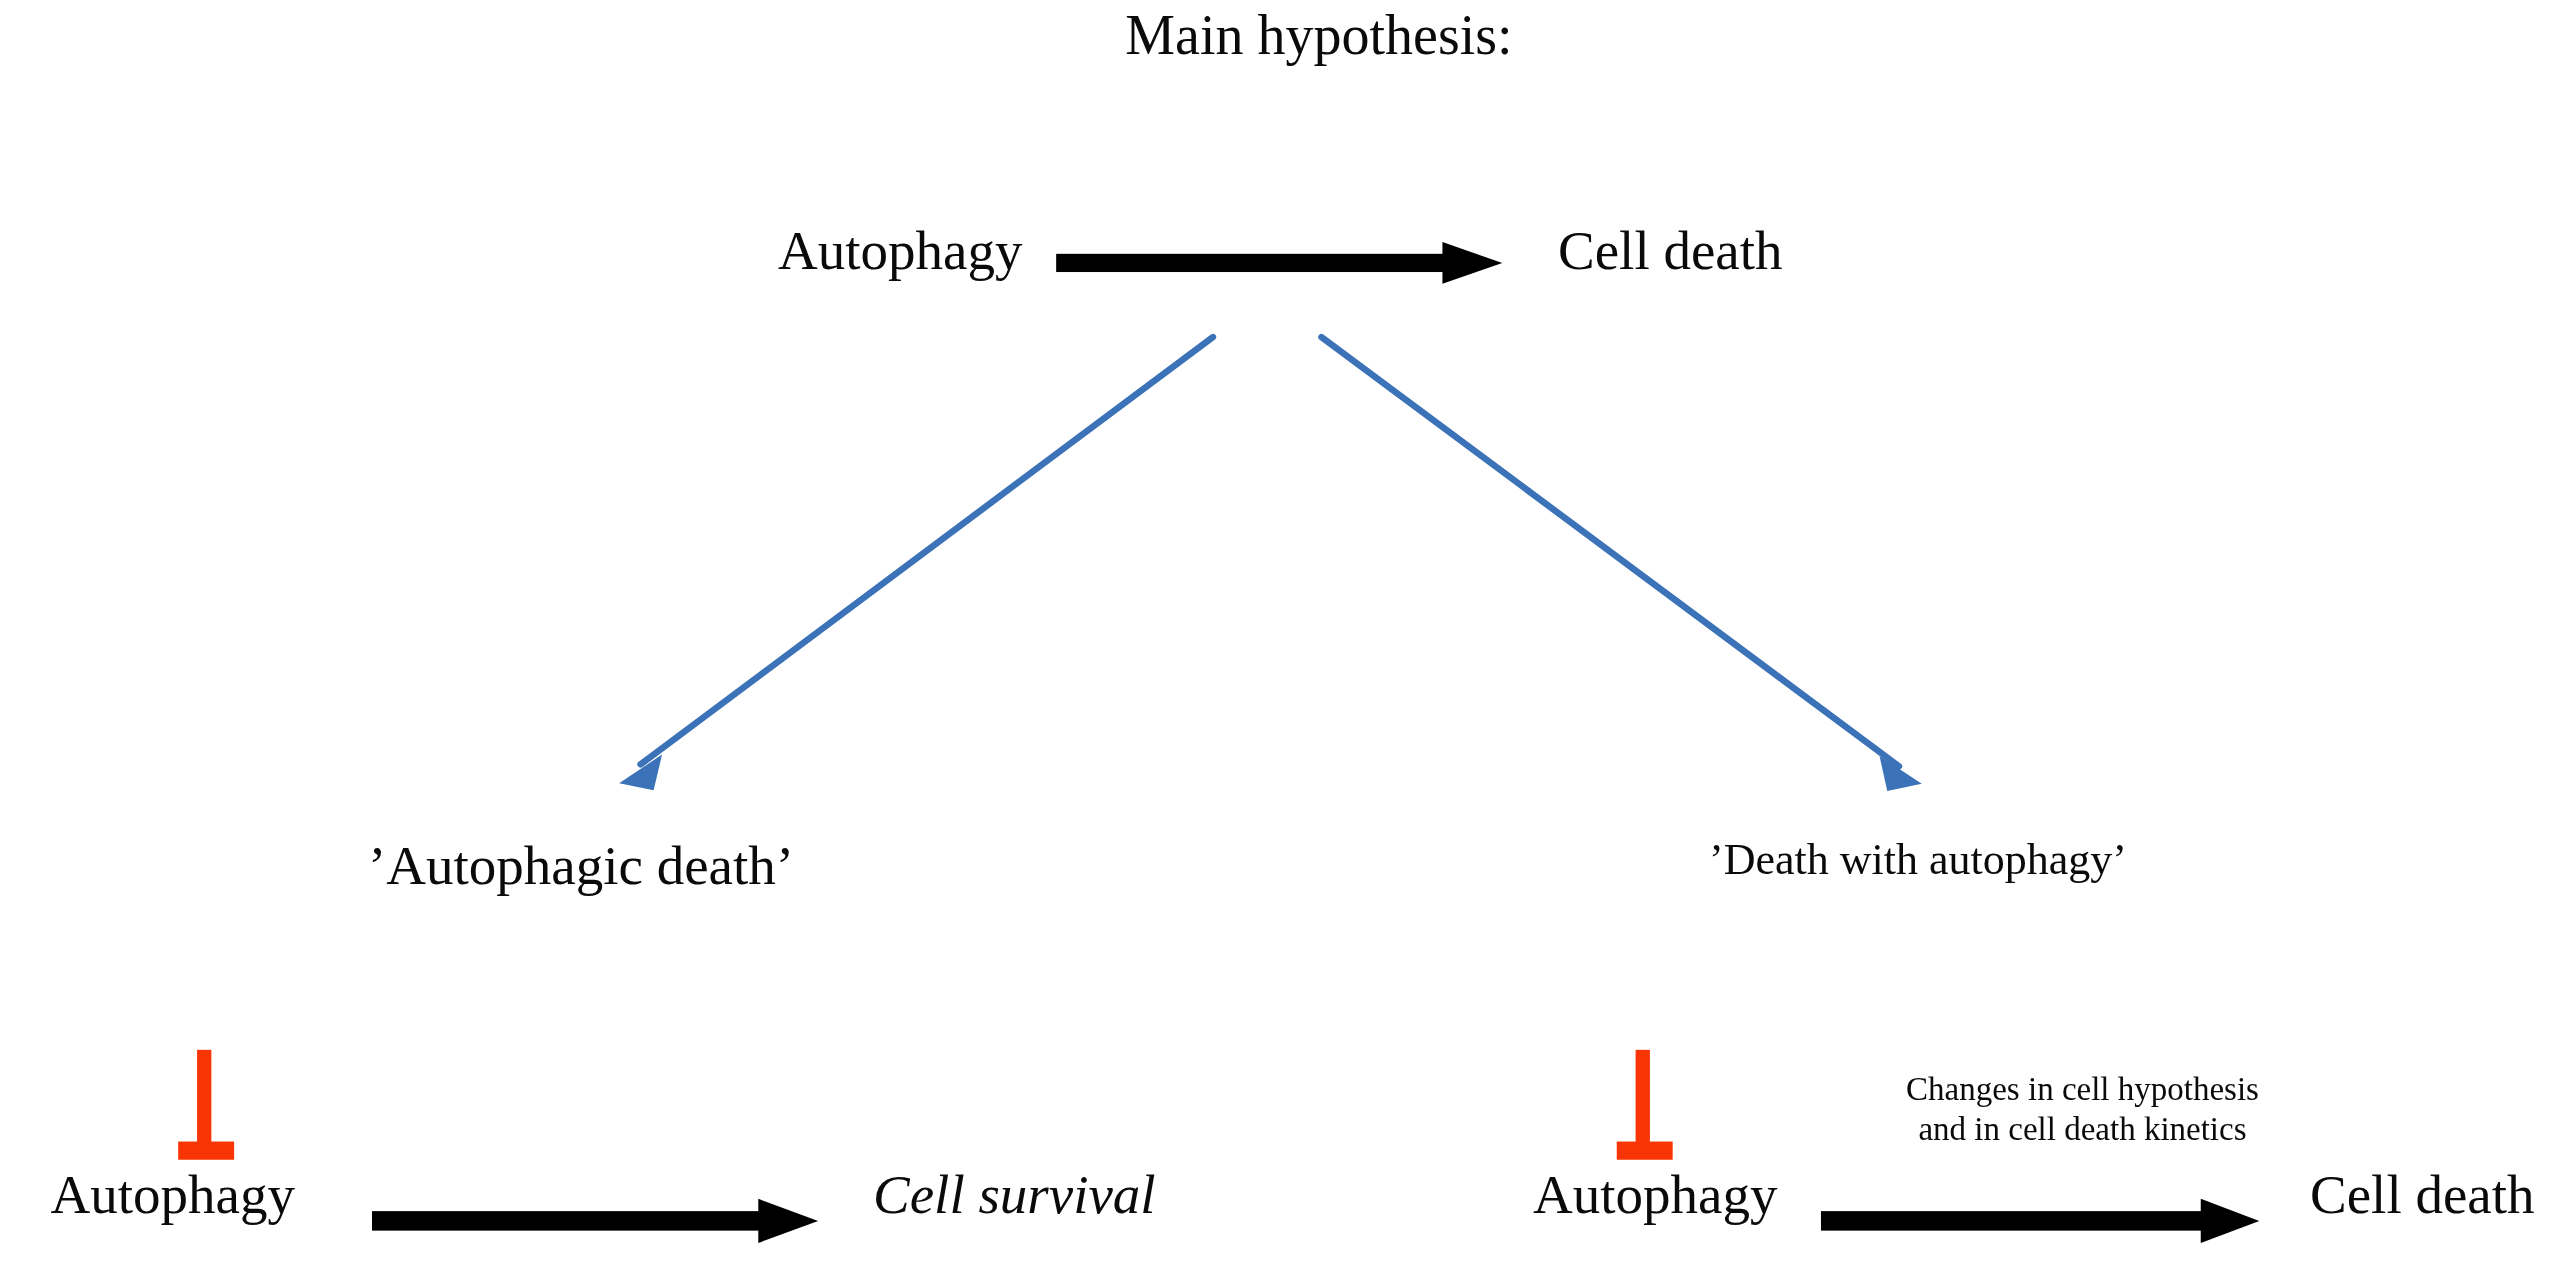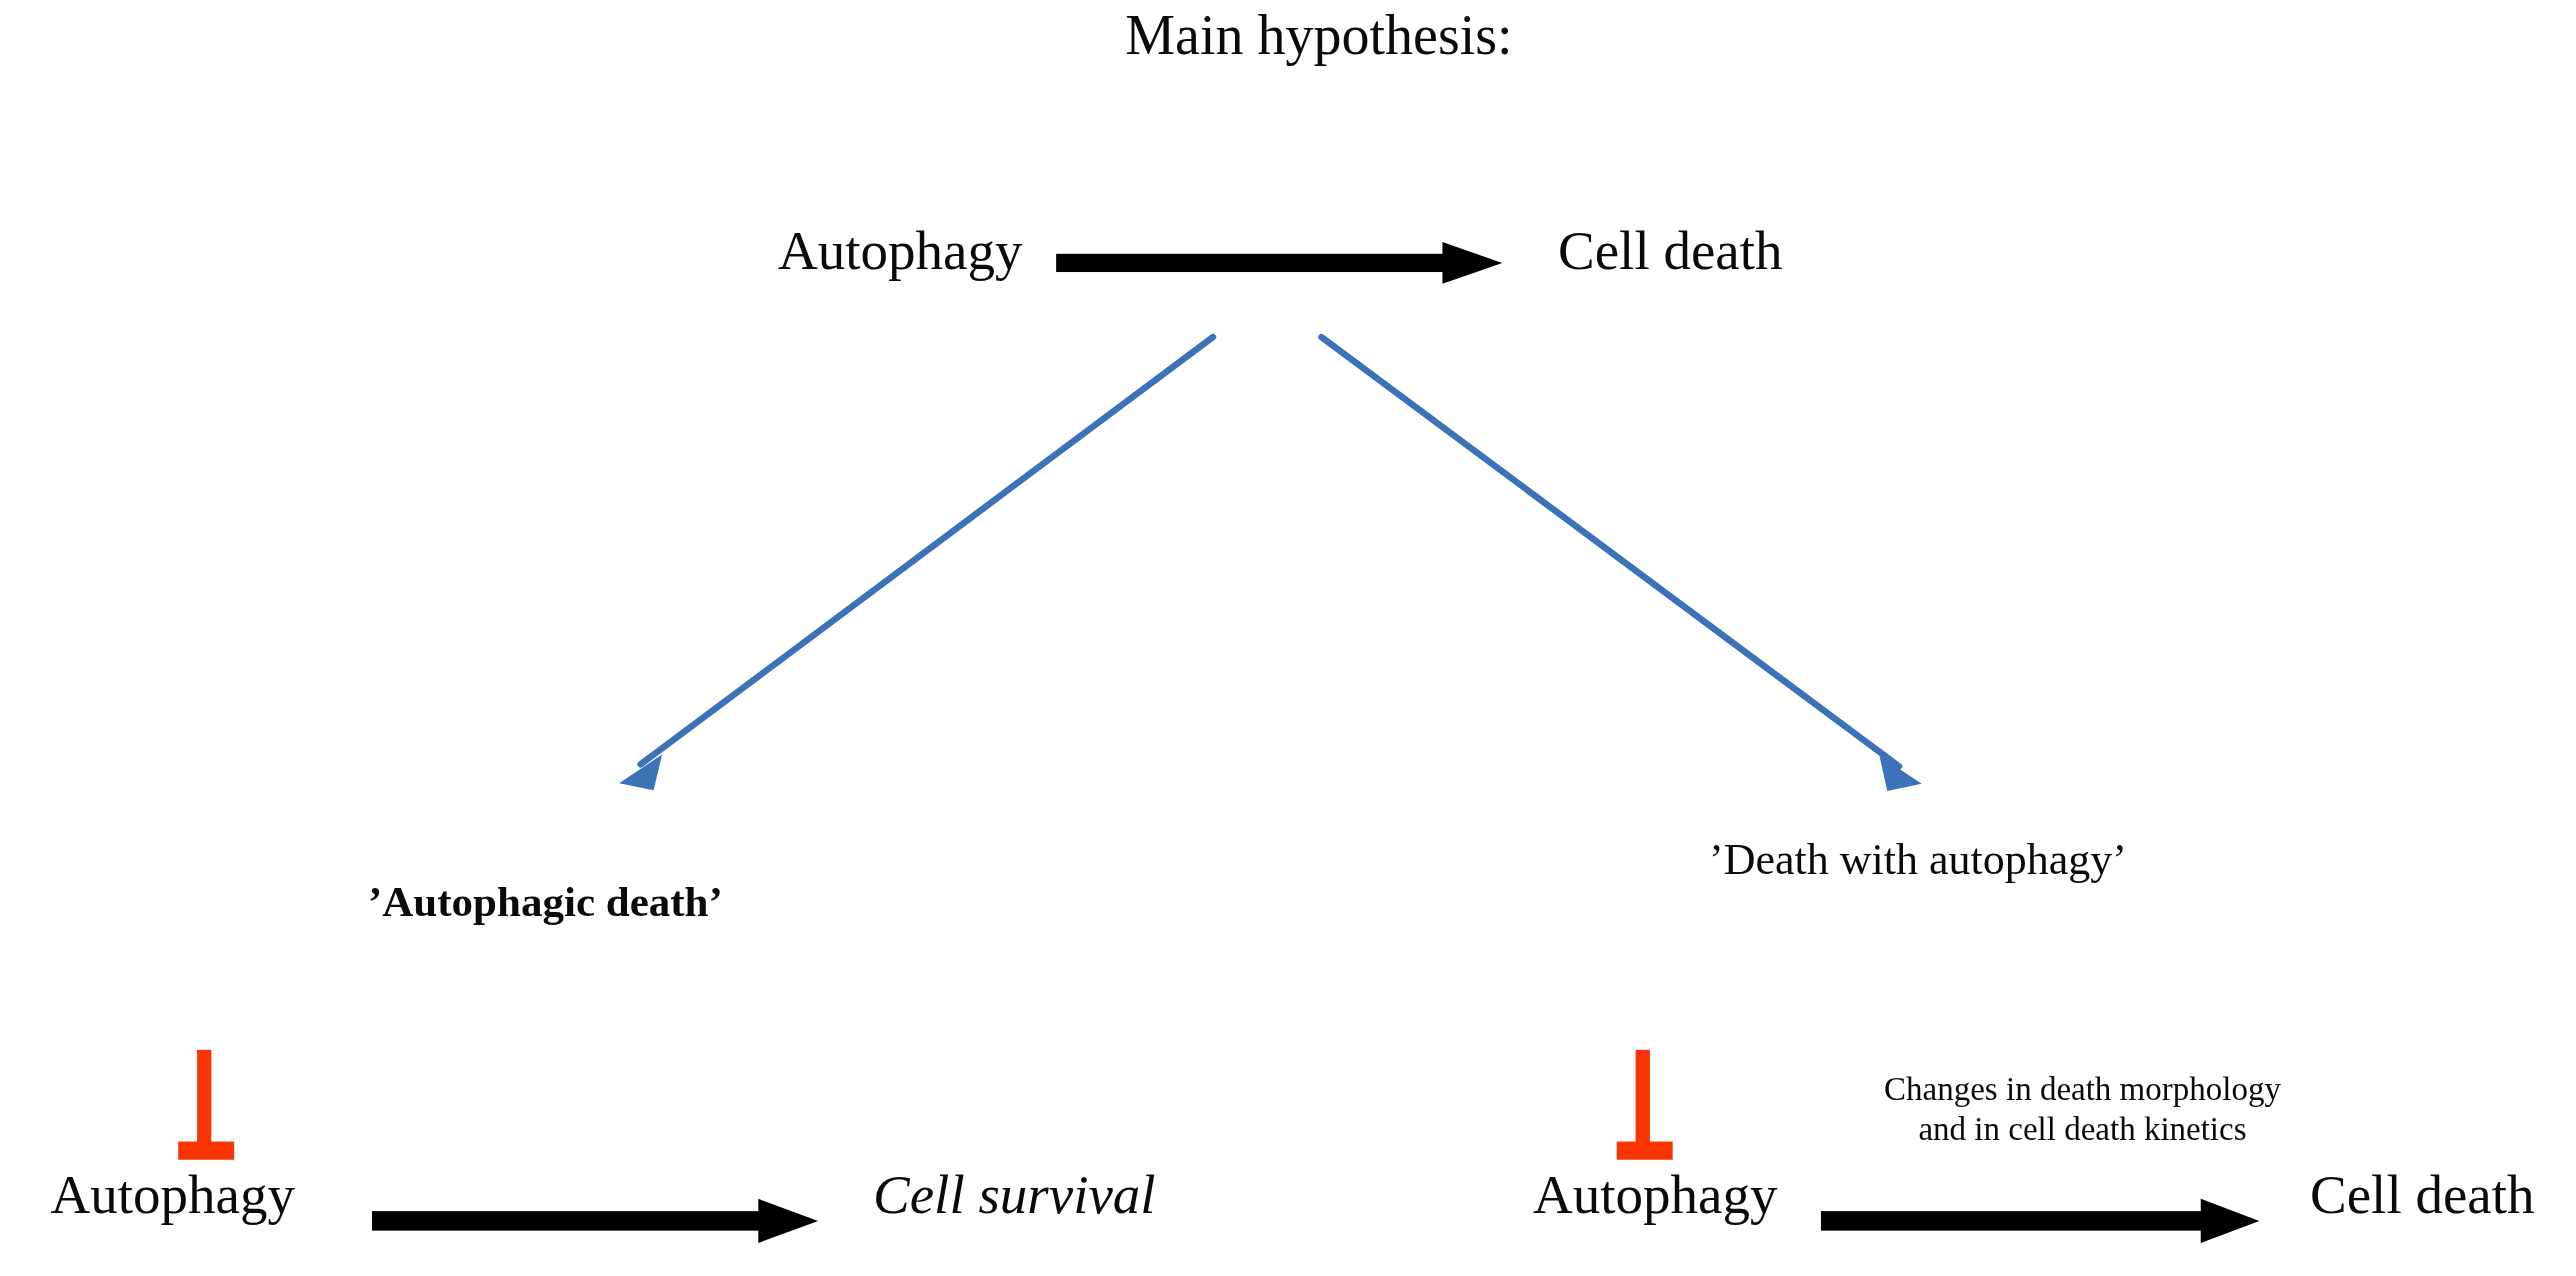--- a/index.html
+++ b/index.html
@@ -40,21 +40,21 @@
     width: 2576px;
     text-align: center;
     font-size: 56px;
   }
 
   
   #r1-source  { left: 747px; top: 223px; font-size: 55px; }
   #r1-target  { left: 1527px; top: 223px; font-size: 55px; }
 
   
-  #branch-left-label  { left: 337px;  top: 880px; font-size: 43px; font-weight: bold; }
+  #branch-left-label  { left: 337px;  top: 838px; font-size: 55px; }
   #branch-right-label { left: 1678px; top: 838px; font-size: 44px; }
 
   
   #bl-source { left: 19.5px;   top: 1167px; font-size: 55px; }
   #bl-target { left: 842px; top: 1167px; font-size: 55px; font-style: italic; }
 
   
   #br-source { left: 1502px; top: 1167px; font-size: 55px; }
   #br-target { left: 2279px; top: 1167px; font-size: 55px; }
 
@@ -125,18 +125,18 @@
 
   <div class="txt" id="bl-source">Autophagy</div>
 
   <div class="txt" id="bl-target">Cell survival</div>
 
   <div class="txt" id="br-source">Autophagy</div>
 
   <div class="txt" id="br-target">Cell death</div>
 
   <div class="txt" id="br-annotation">
-    <span class="ann-line">Changes in death morphology</span>
+    <span class="ann-line">Changes in cell hypothesis</span>
     <span class="ann-line">and in cell death kinetics</span>
   </div>
 
 </div>
 
 
 </body></html>

